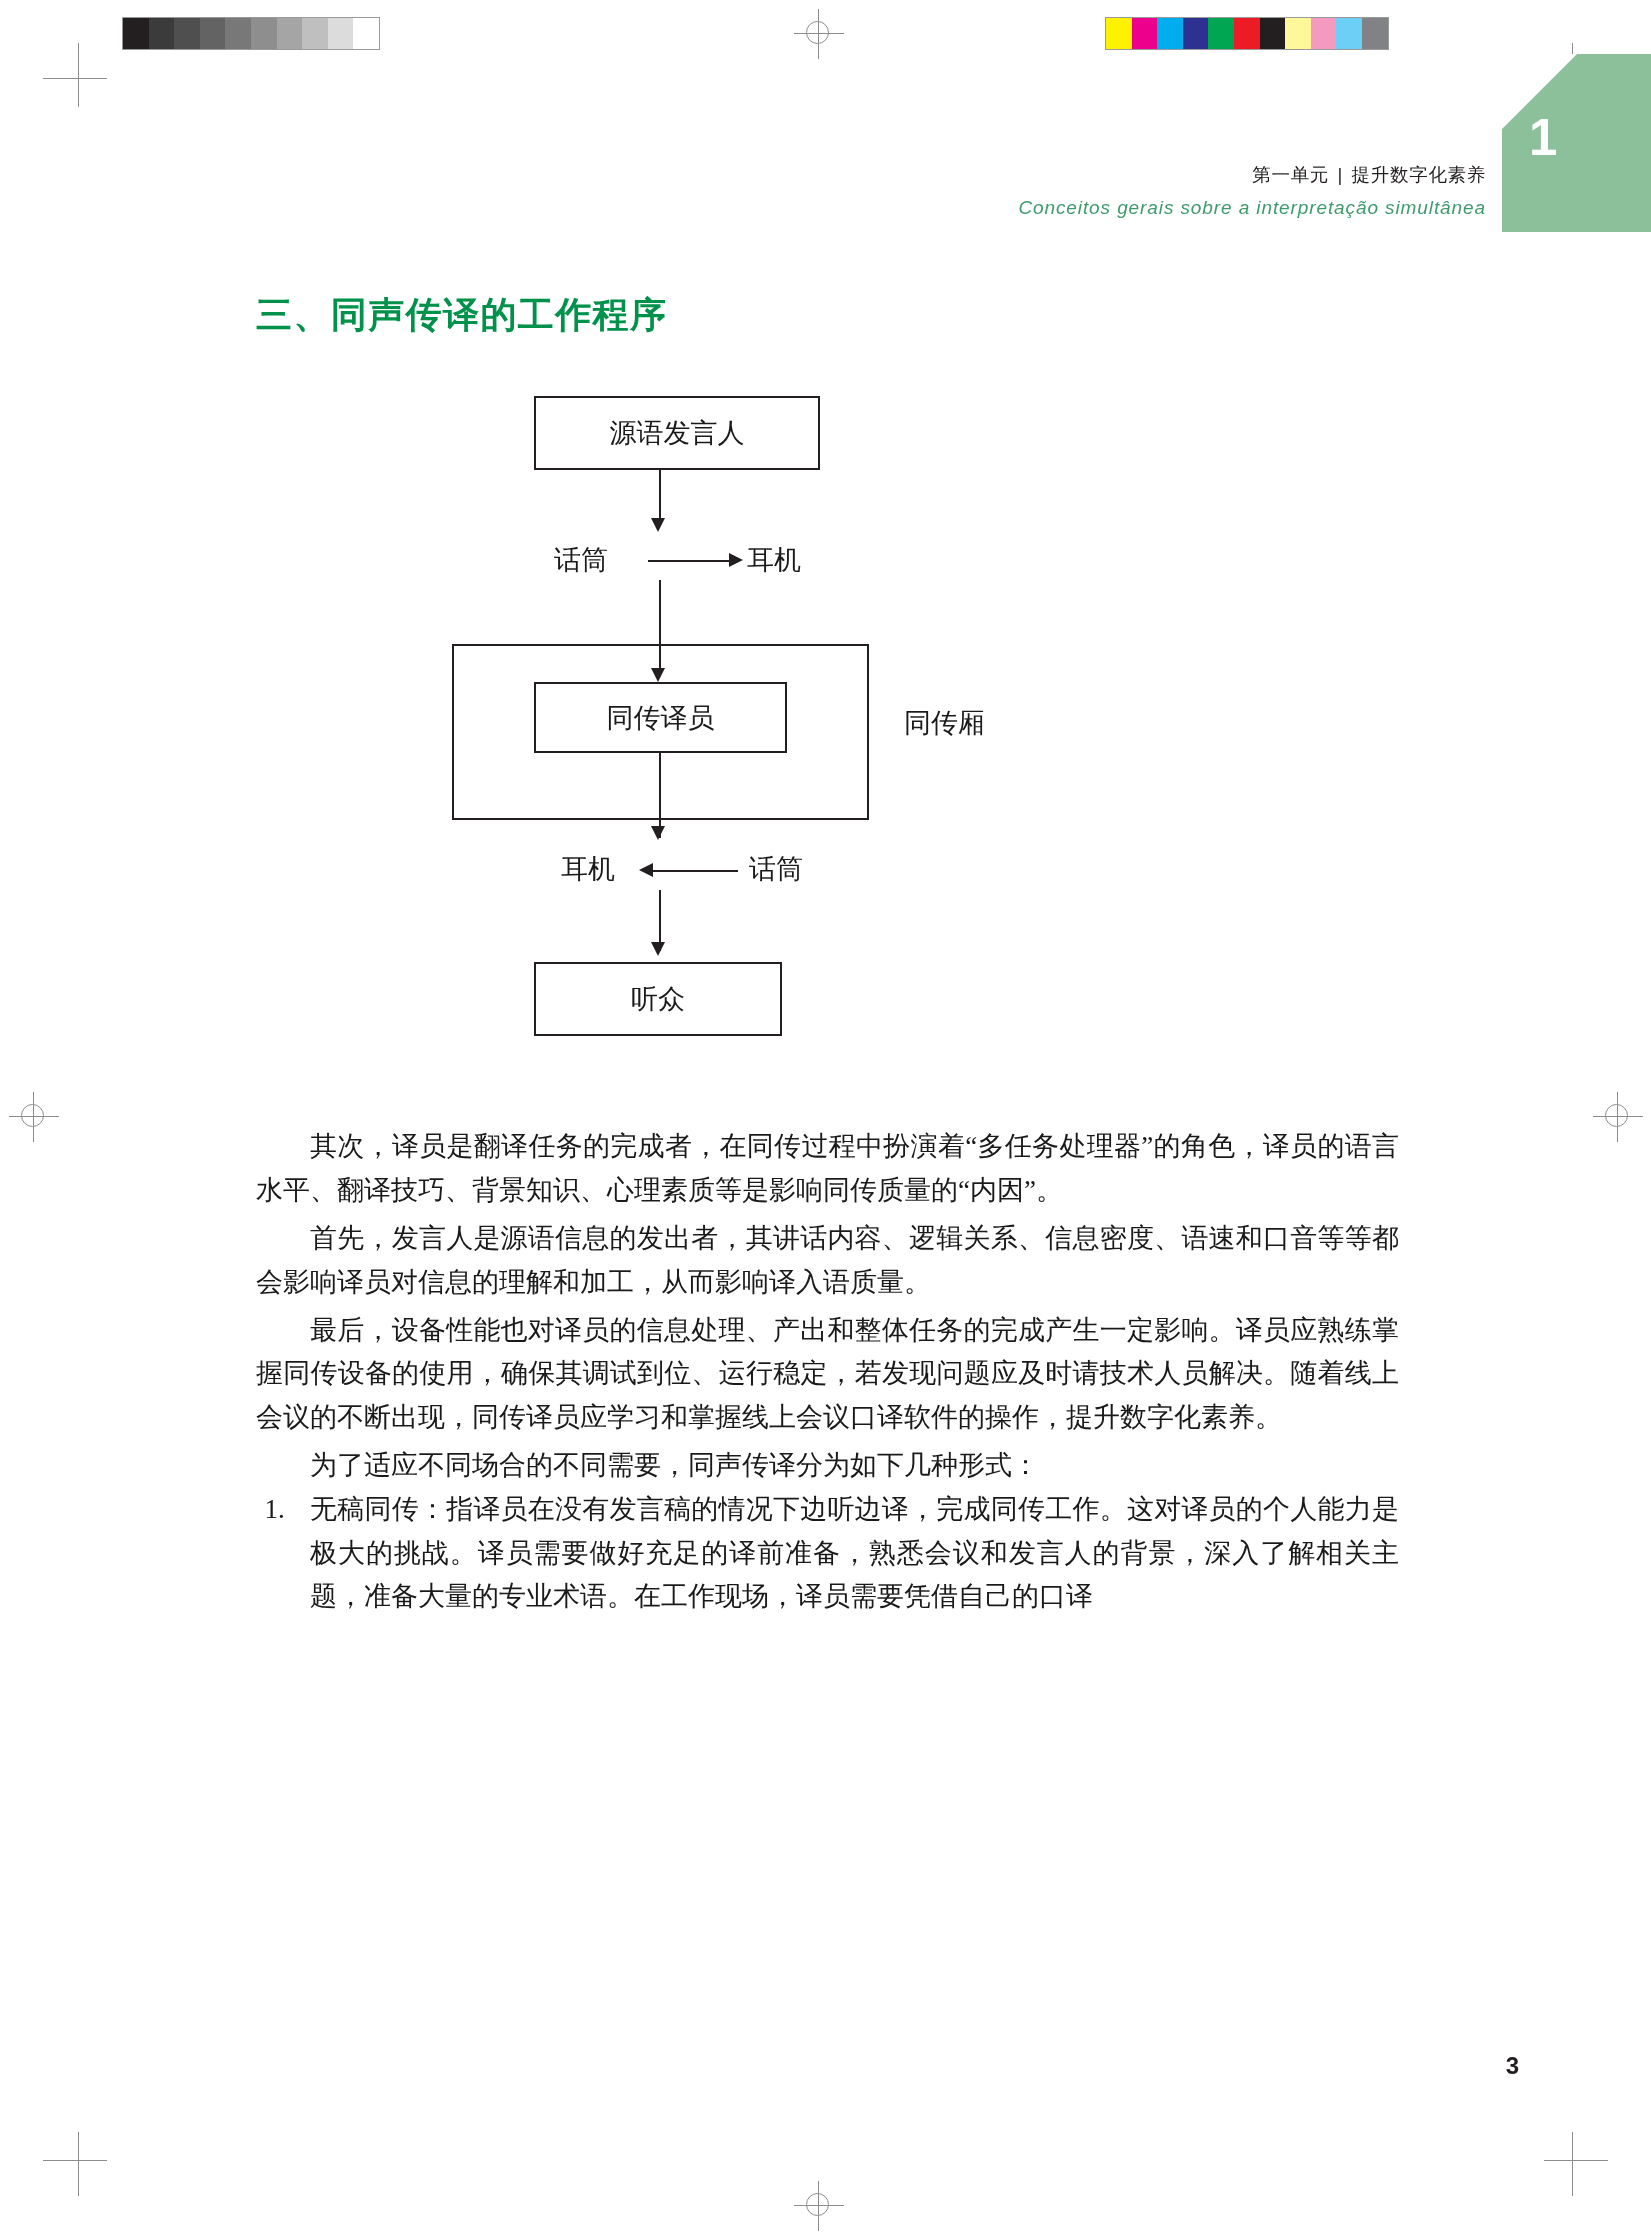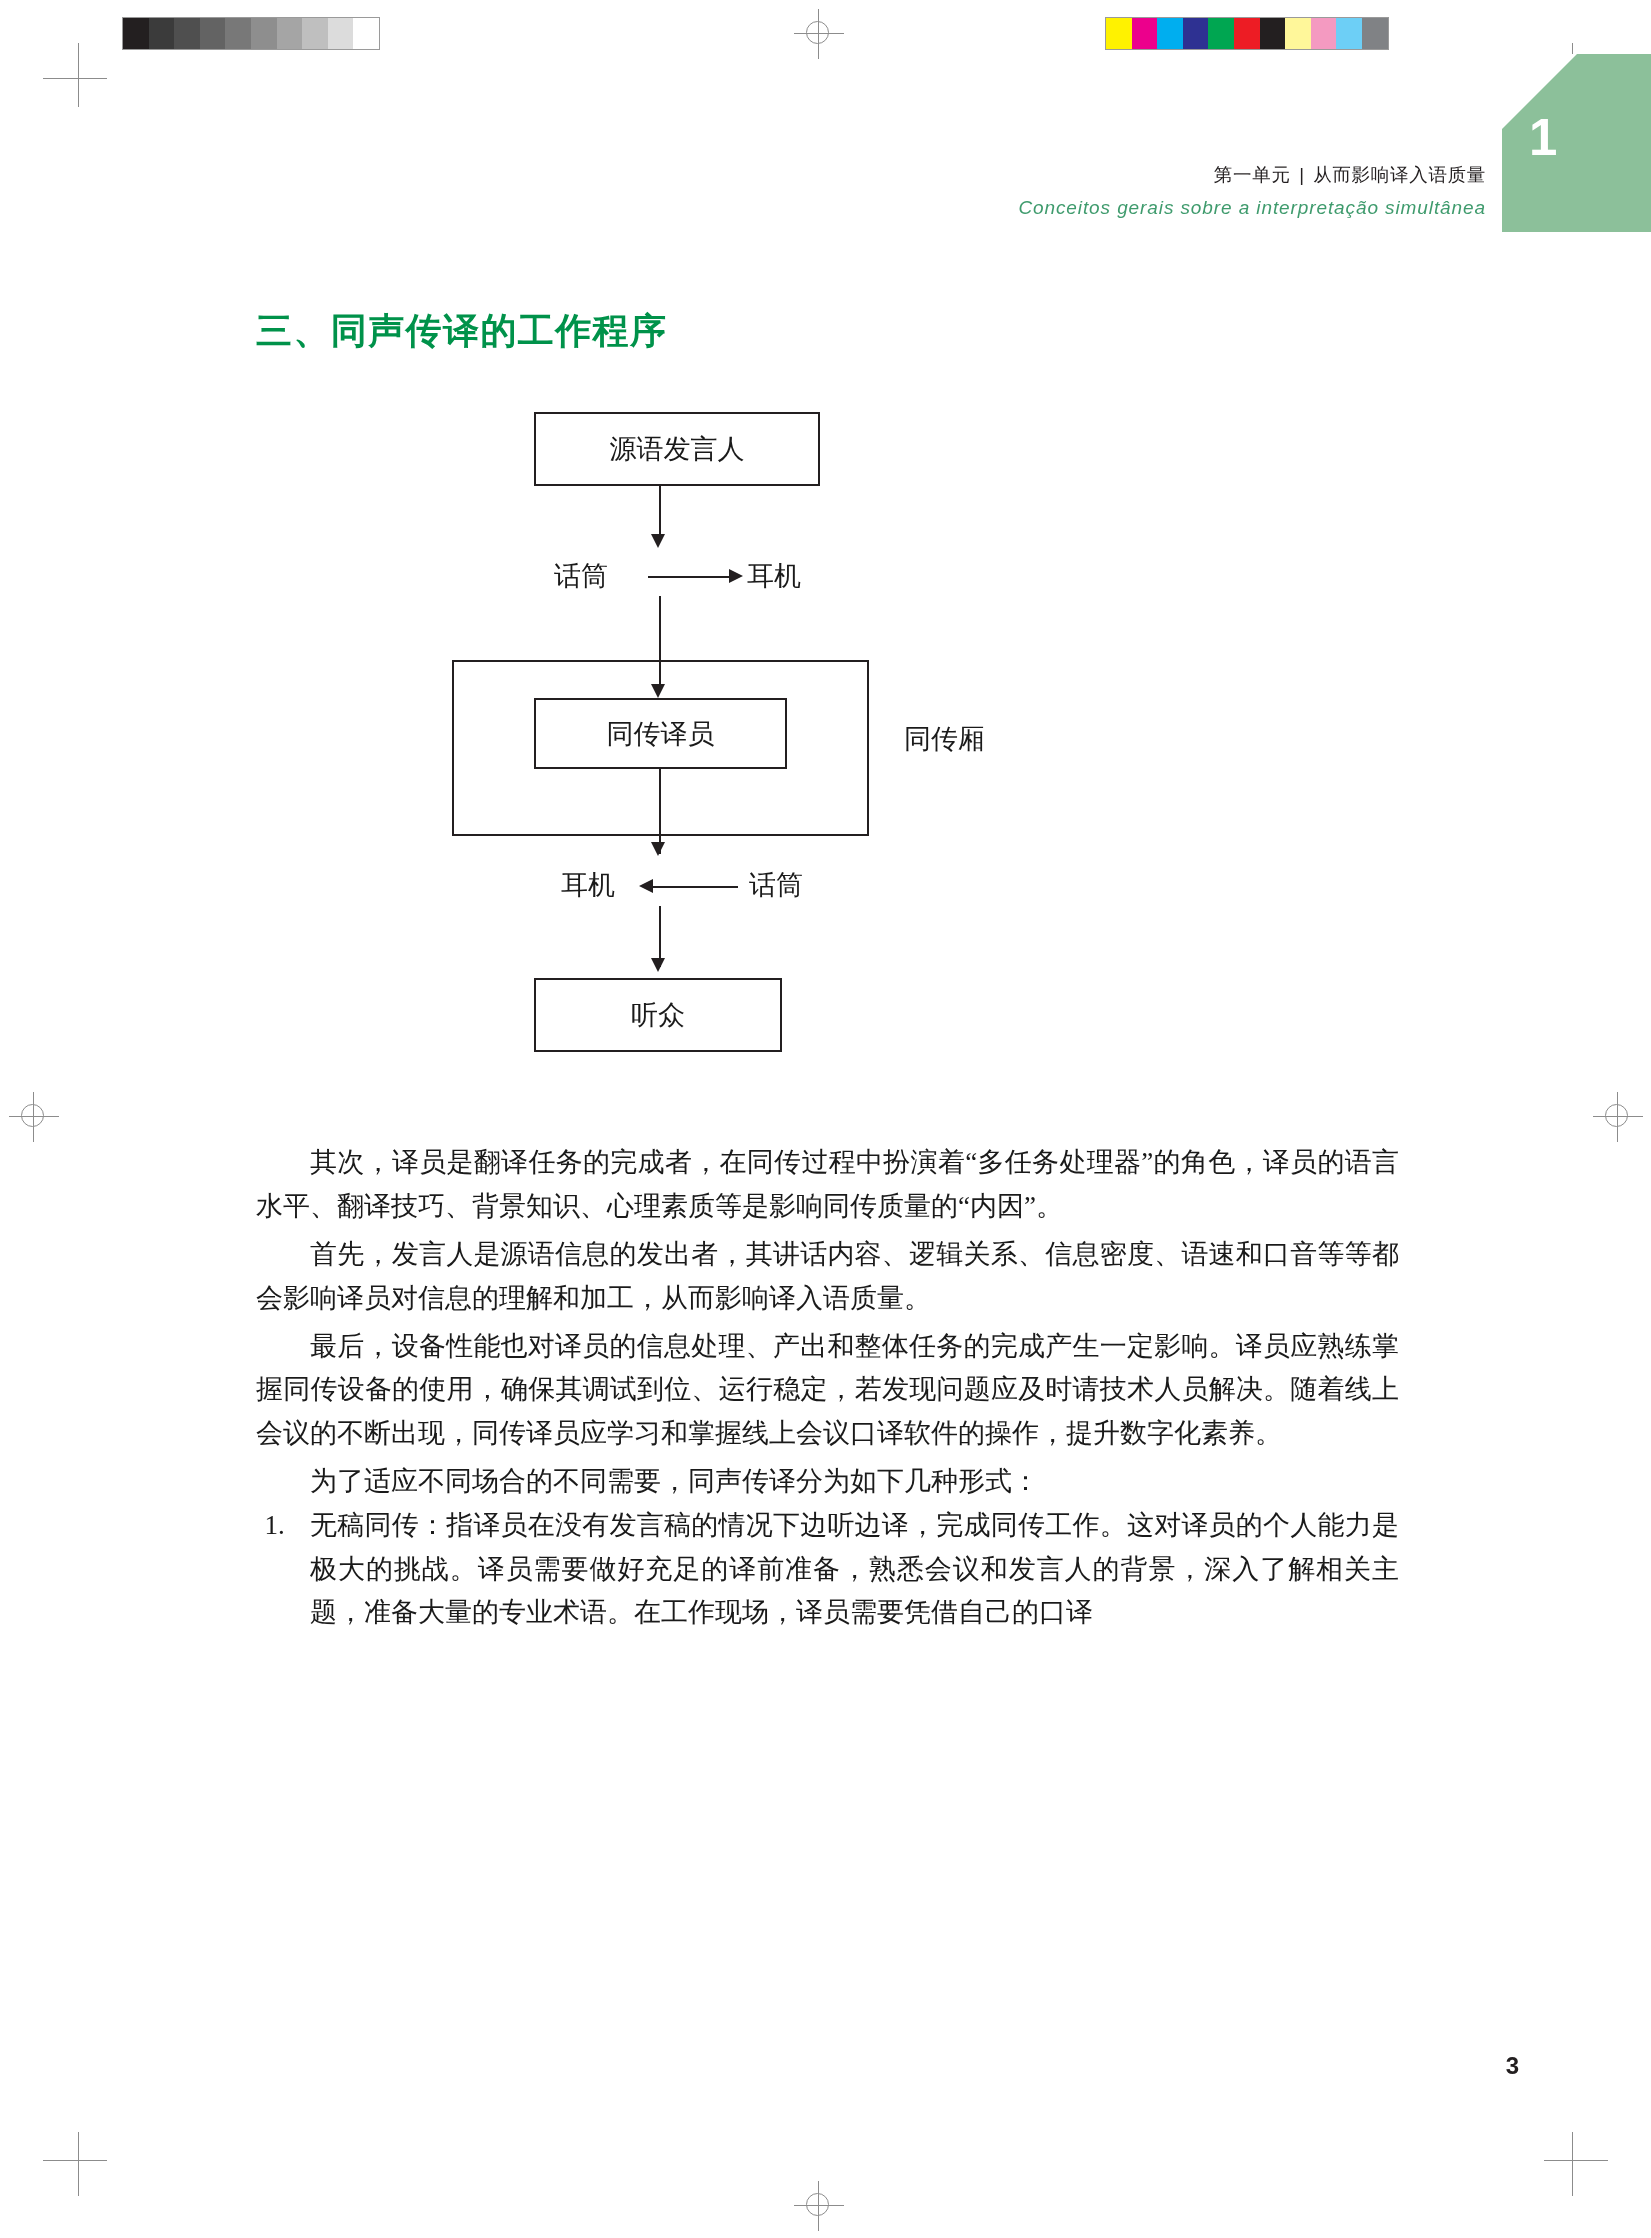--- a/index.html
+++ b/index.html
@@ -117,21 +117,21 @@
   }
 
   
   .content {
     position: absolute;
     left: 256px;
     top: 291px;
     width: 1143px;
   }
   h2.section {
-    margin: 16px 0 31px 0;
+    margin: 0 0 31px 0;
     font-family: "Liberation Sans", sans-serif;
     font-size: 36px;
     font-weight: bold;
     color: #00924a;
     letter-spacing: 1.4px;
   }
   p.para {
     margin: 0 0 4.3px 0;
     font-size: 27px;
     line-height: 1.62;
@@ -289,21 +289,21 @@
       <span style="background: rgb(128, 130, 133);"></span>
     </div>
 
   <div class="corner-tab">
     <div class="cut"></div>
     <div class="num">1</div>
   </div>
 
   <div class="runhead">
     <div class="cn">
-      <span>第一单元</span><span class="sep">|</span><span>从而影响译入语质量</span>
+      <span>第一单元</span><span class="sep">|</span><span>提升数字化素养</span>
     </div>
     <div class="pt">Conceitos gerais sobre a interpretação simultânea</div>
   </div>
 
   <div class="content">
 
     <h2 class="section">三、同声传译的工作程序</h2>
 
 
     <div class="diagram">

